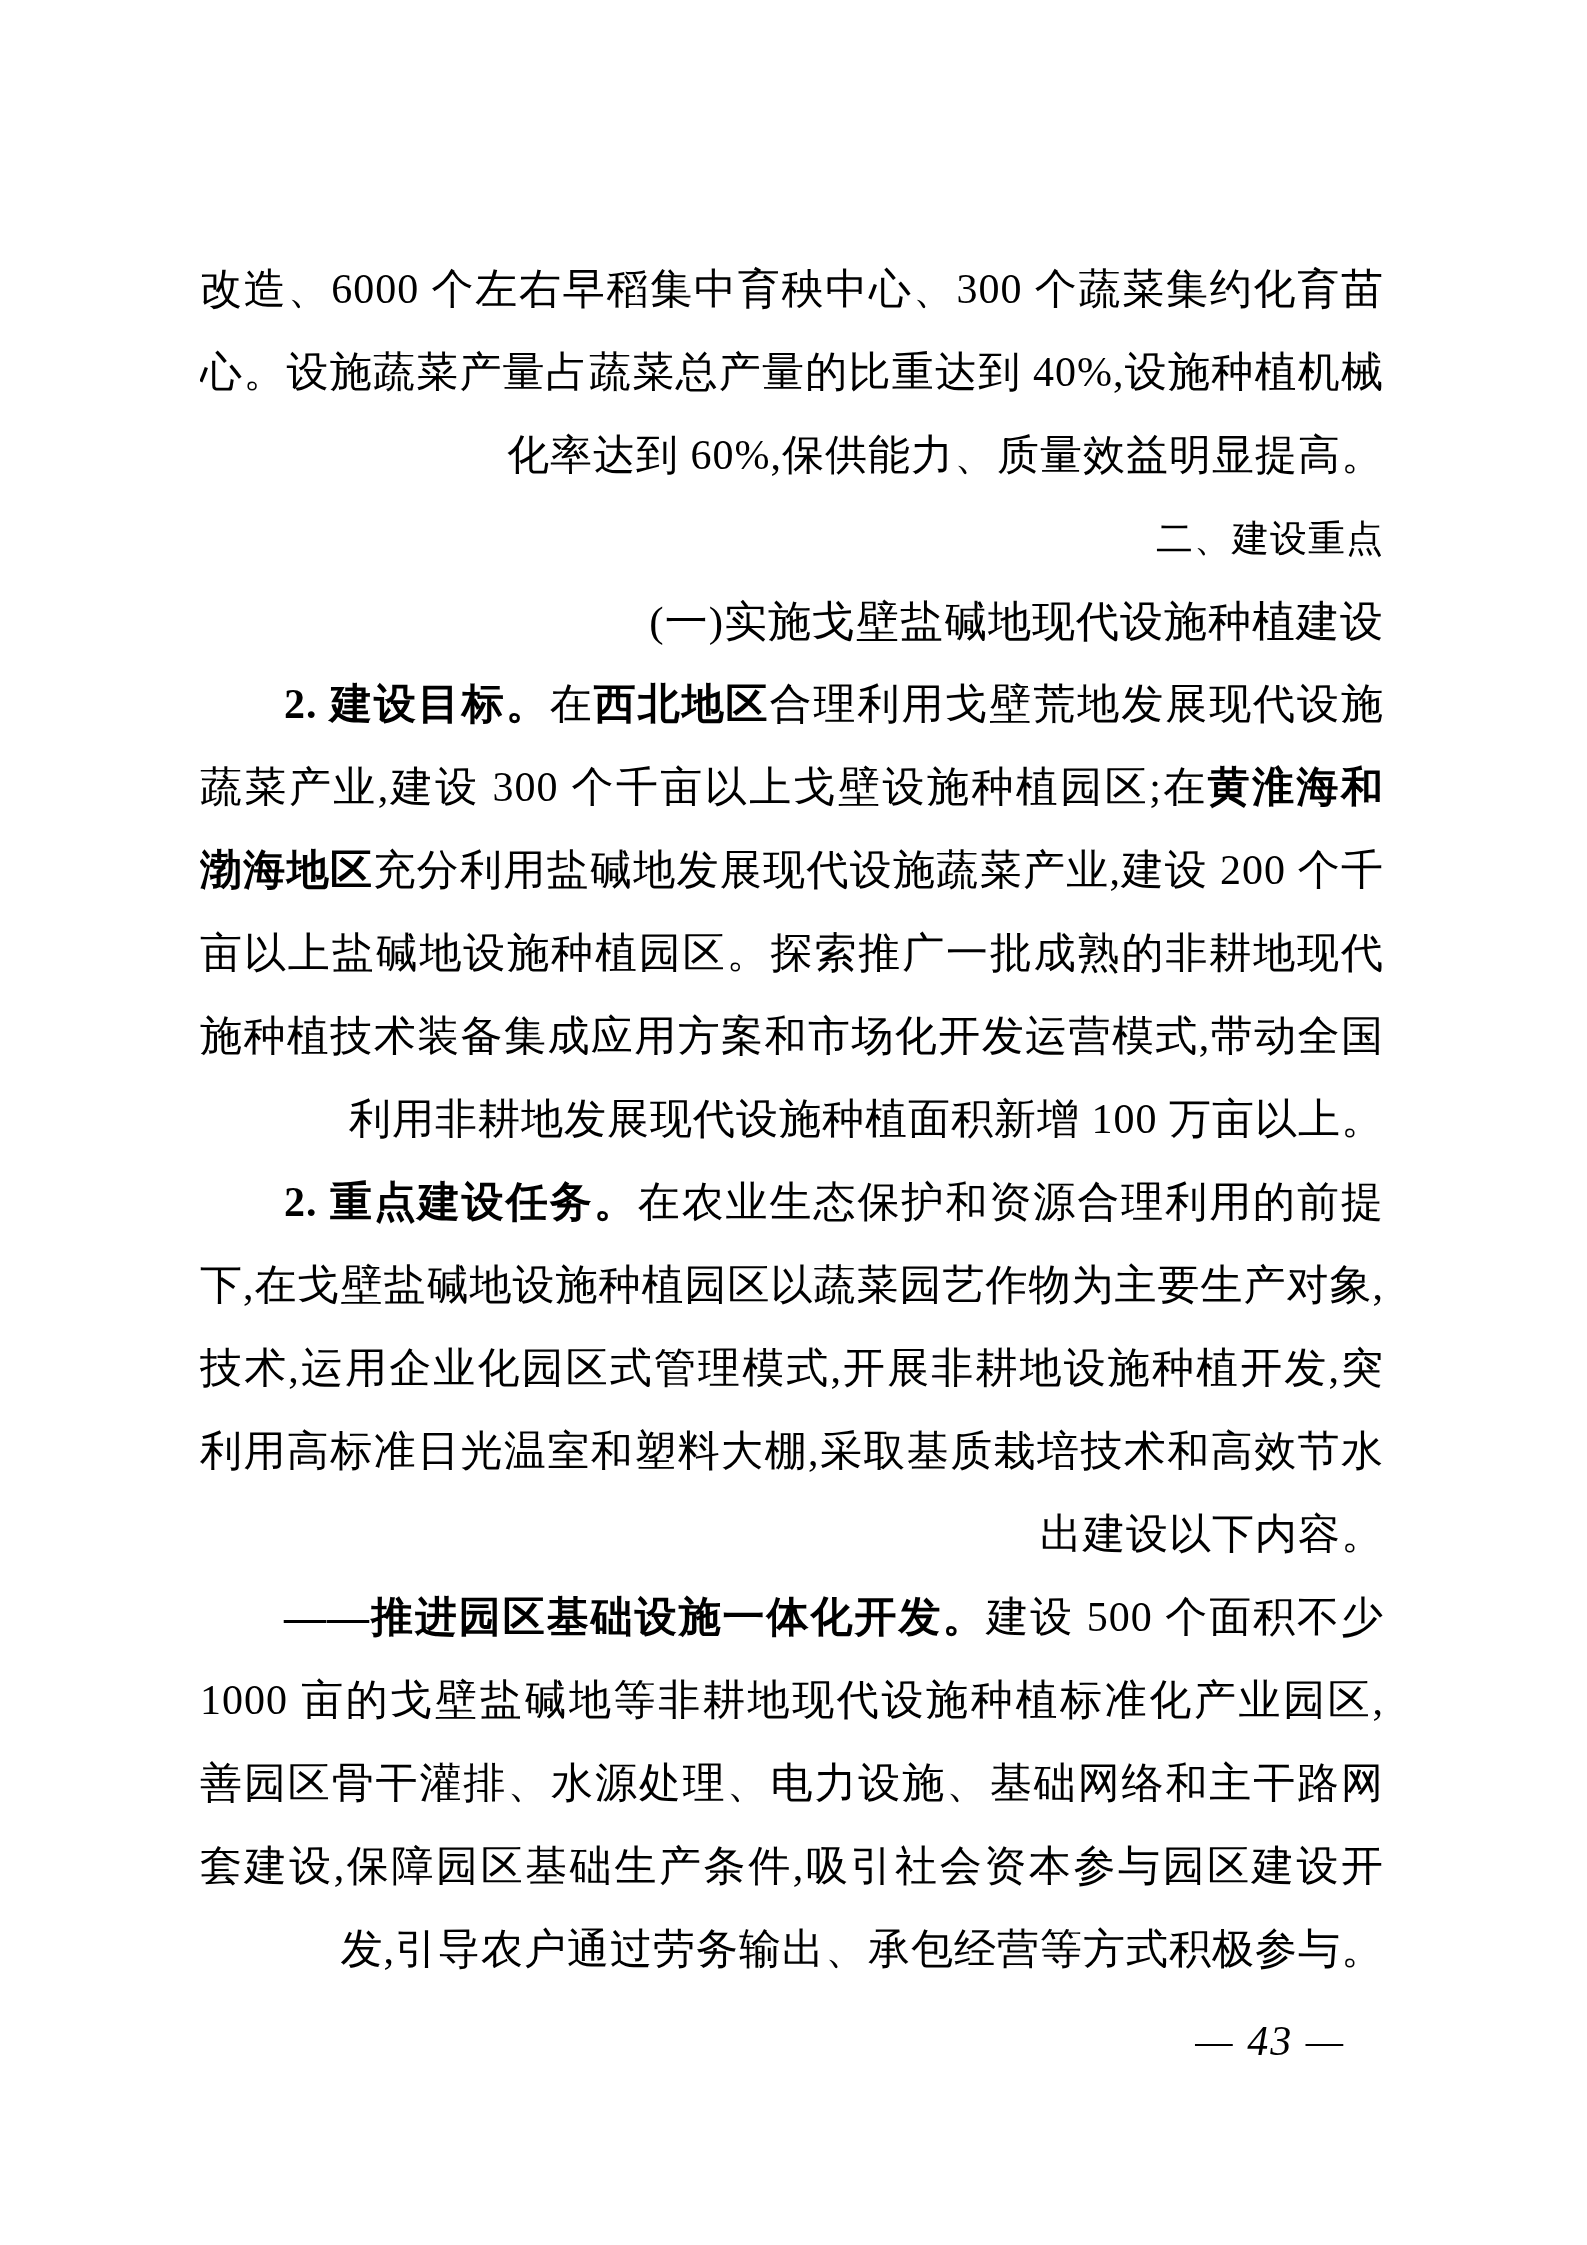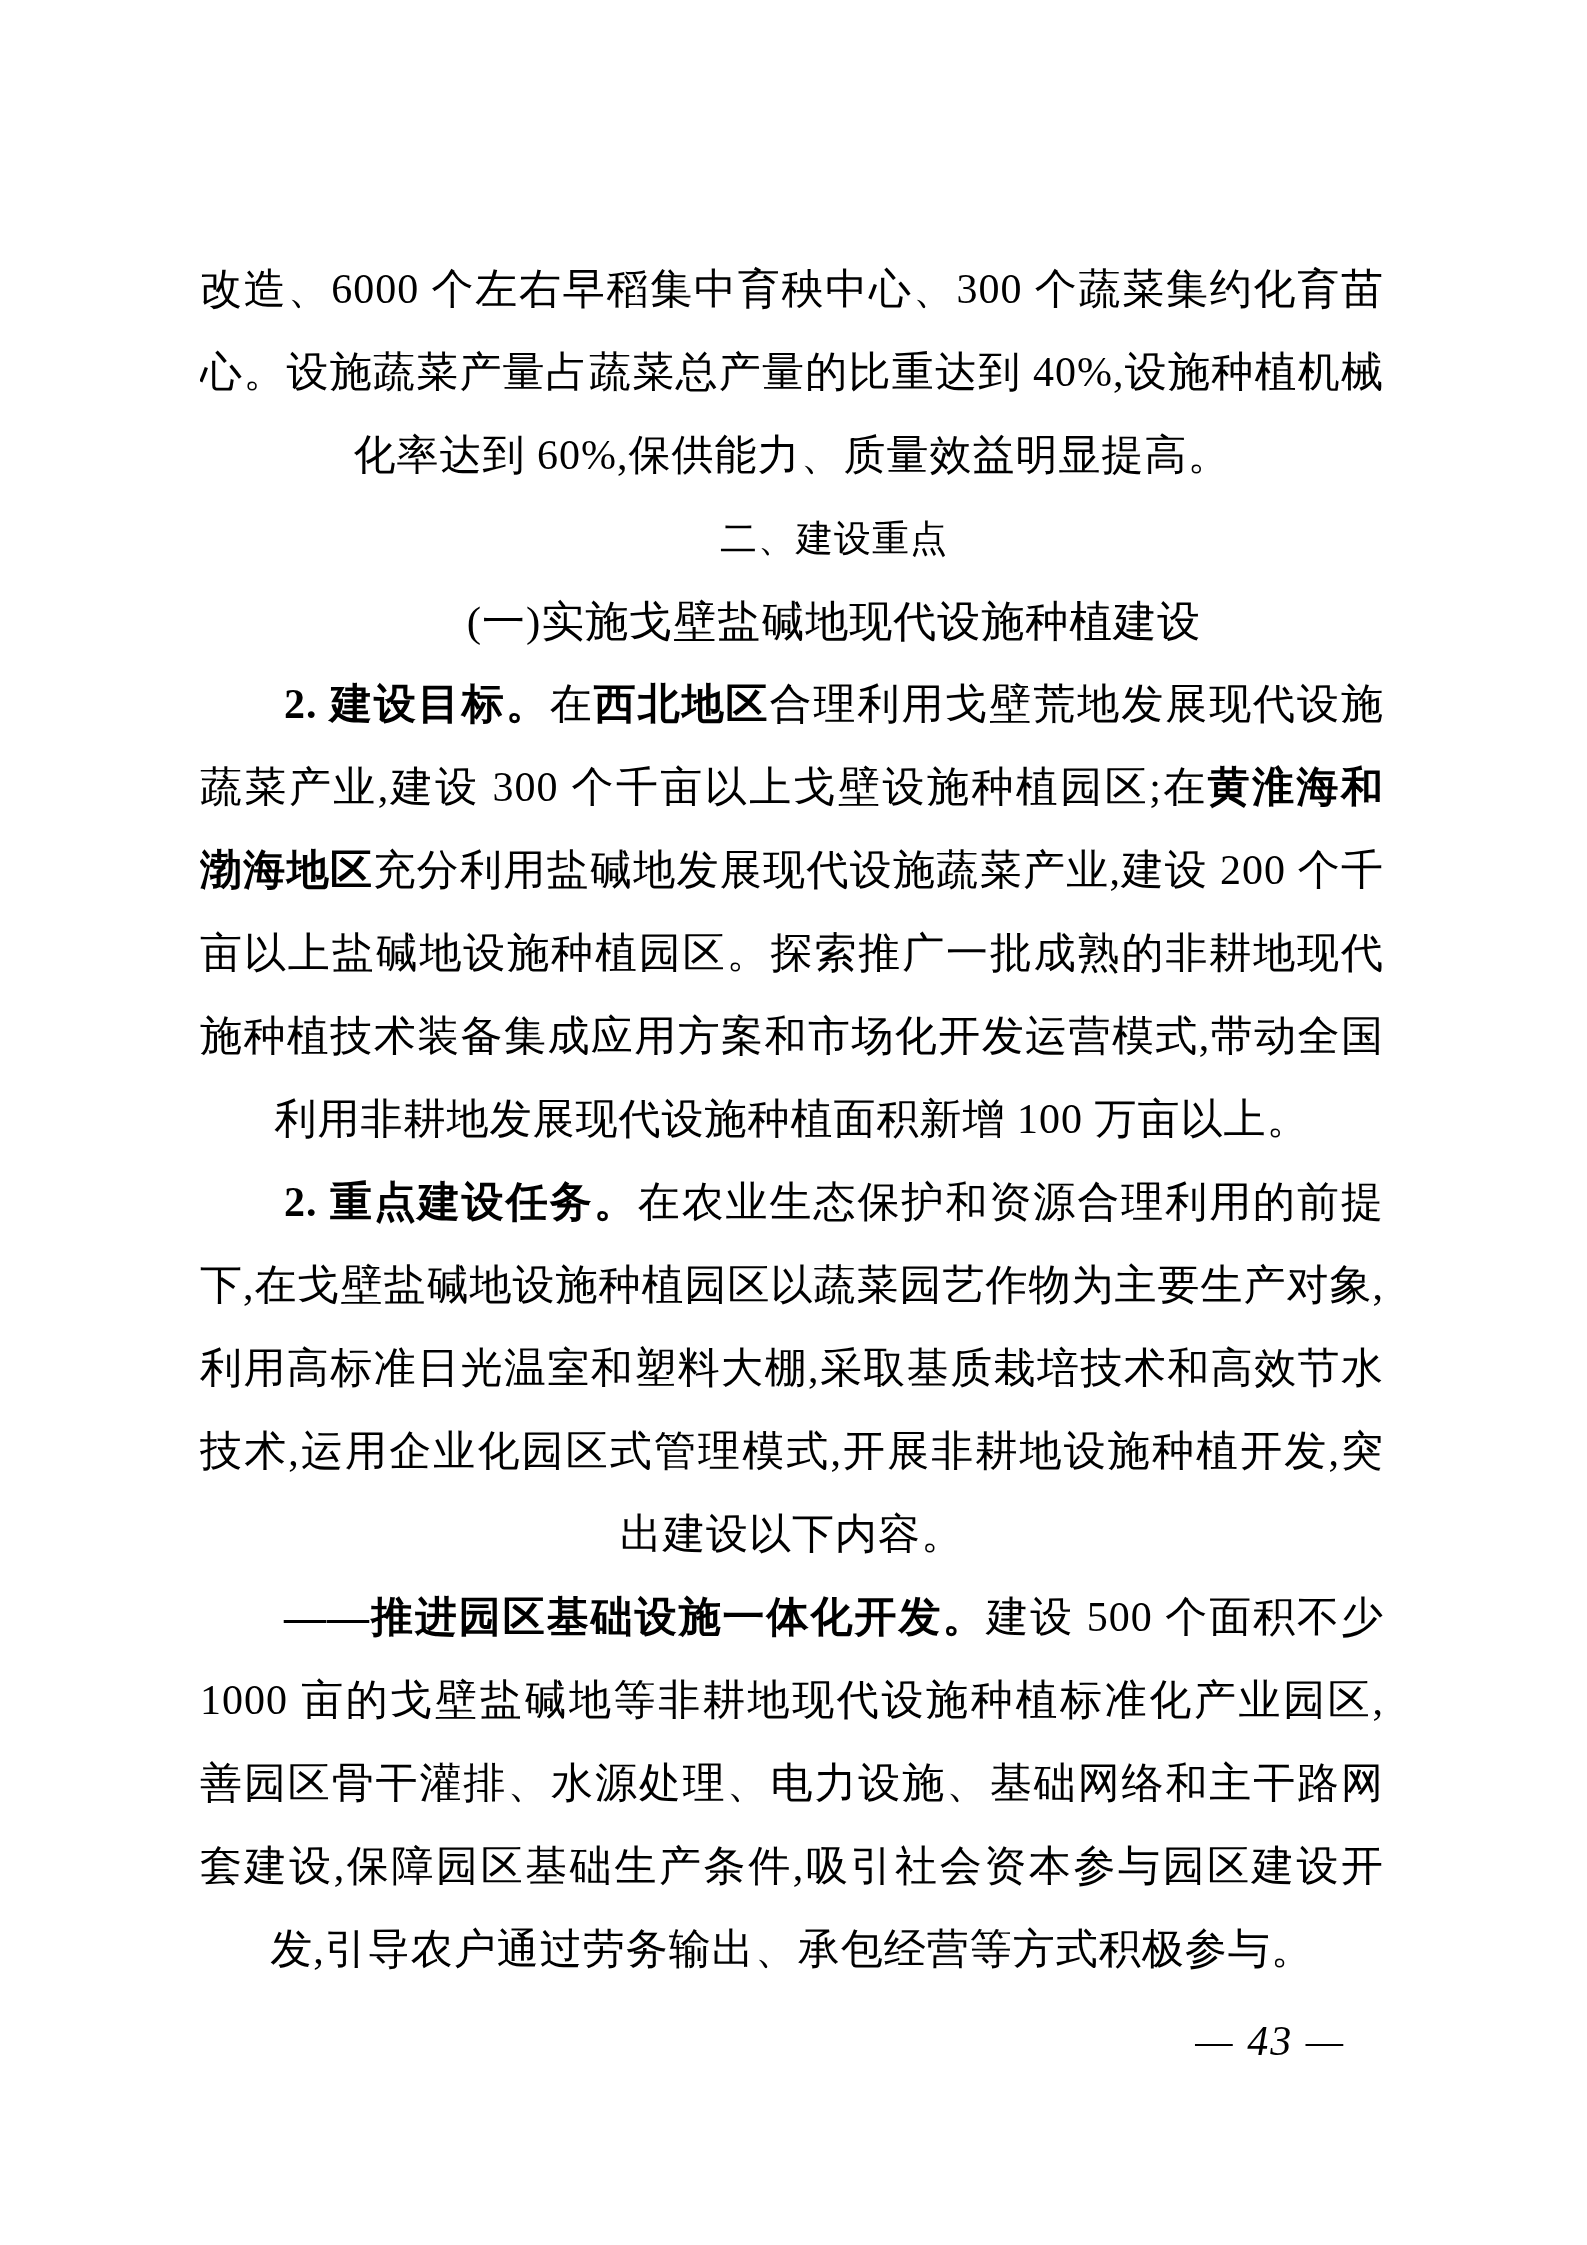--- a/index.html
+++ b/index.html
@@ -21,21 +21,21 @@
     top: 248px;
     width: 1184px;
   }
   .line {
     height: 83px;
     line-height: 83px;
     font-size: 42px;
     letter-spacing: 1px;
     white-space: normal;
     overflow: hidden;
-    text-align: center;
+    text-align: right;
   }
   .justify {
     text-align: justify;
     text-align-last: justify;
   }
   .indent {
     padding-left: 84px;
   }
   .b {
     font-weight: 700;
@@ -84,23 +84,23 @@
   <div class="line justify"><span>亩以上盐碱地设施种植园区。探索推广一批成熟的非耕地现代设</span></div>
 
   <div class="line justify"><span>施种植技术装备集成应用方案和市场化开发运营模式,带动全国</span></div>
 
   <div class="line"><span>利用非耕地发展现代设施种植面积新增 100 万亩以上。</span></div>
 
   <div class="line indent justify"><span class="b">2. 重点建设任务。</span><span>在农业生态保护和资源合理利用的前提</span></div>
 
   <div class="line justify"><span>下,在戈壁盐碱地设施种植园区以蔬菜园艺作物为主要生产对象,</span></div>
 
+  <div class="line justify"><span>技术,运用企业化园区式管理模式,开展非耕地设施种植开发,突</span></div>
+
   <div class="line justify"><span>利用高标准日光温室和塑料大棚,采取基质栽培技术和高效节水</span></div>
-
-  <div class="line justify"><span>技术,运用企业化园区式管理模式,开展非耕地设施种植开发,突</span></div>
 
   <div class="line"><span>出建设以下内容。</span></div>
 
   <div class="line indent justify"><span class="b">——推进园区基础设施一体化开发。</span><span>建设 500 个面积不少于</span></div>
 
   <div class="line justify"><span>1000 亩的戈壁盐碱地等非耕地现代设施种植标准化产业园区,完</span></div>
 
   <div class="line justify"><span>善园区骨干灌排、水源处理、电力设施、基础网络和主干路网等配</span></div>
 
   <div class="line justify"><span>套建设,保障园区基础生产条件,吸引社会资本参与园区建设开</span></div>

